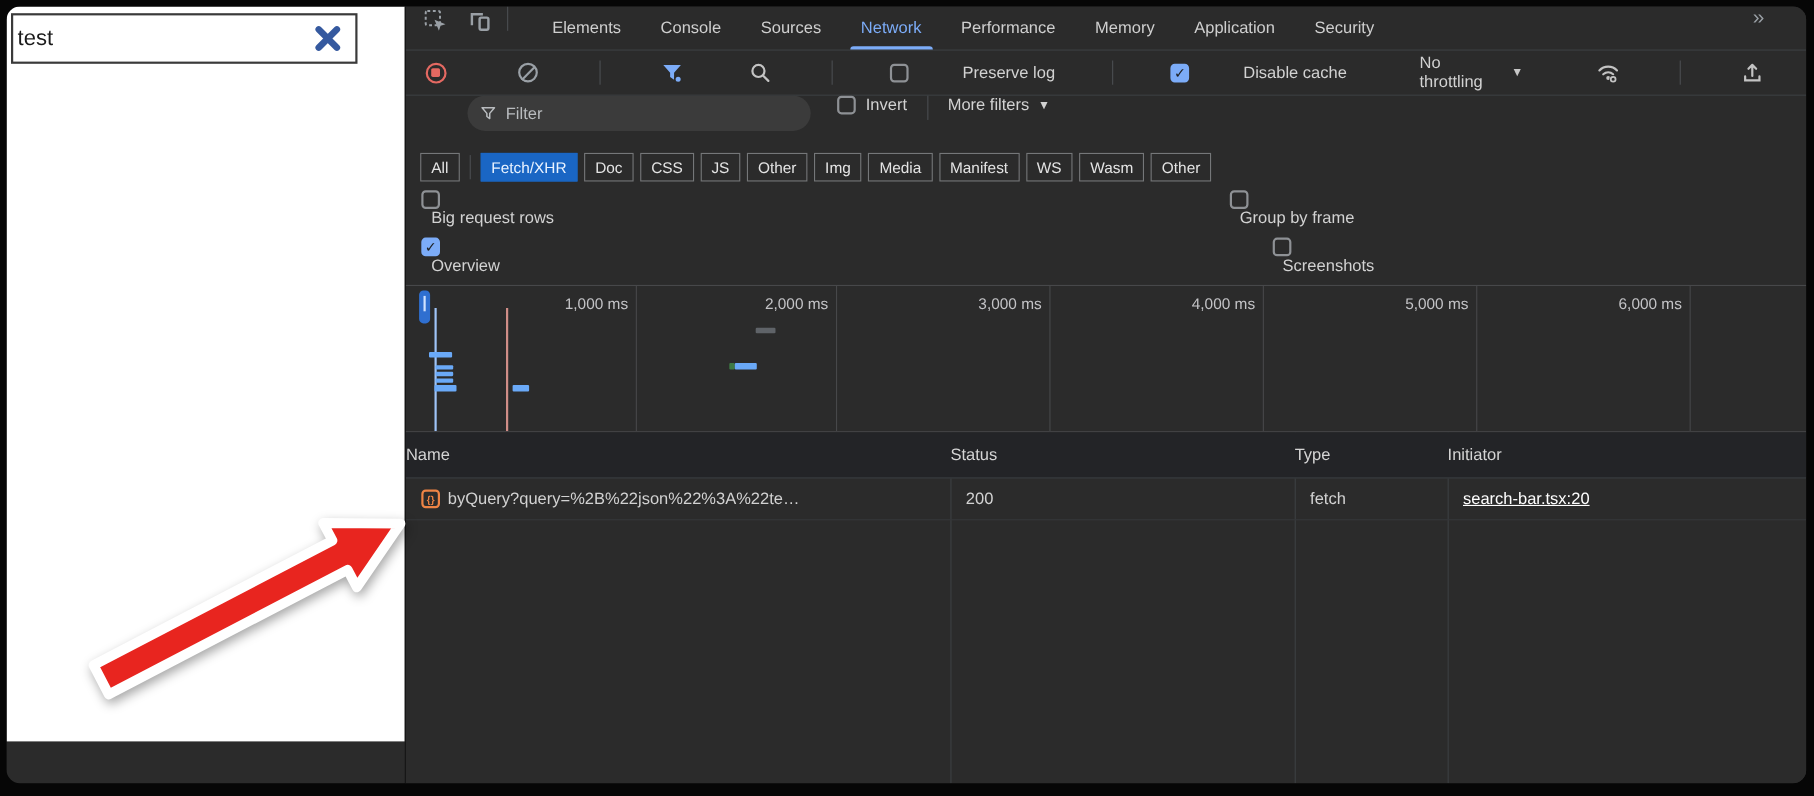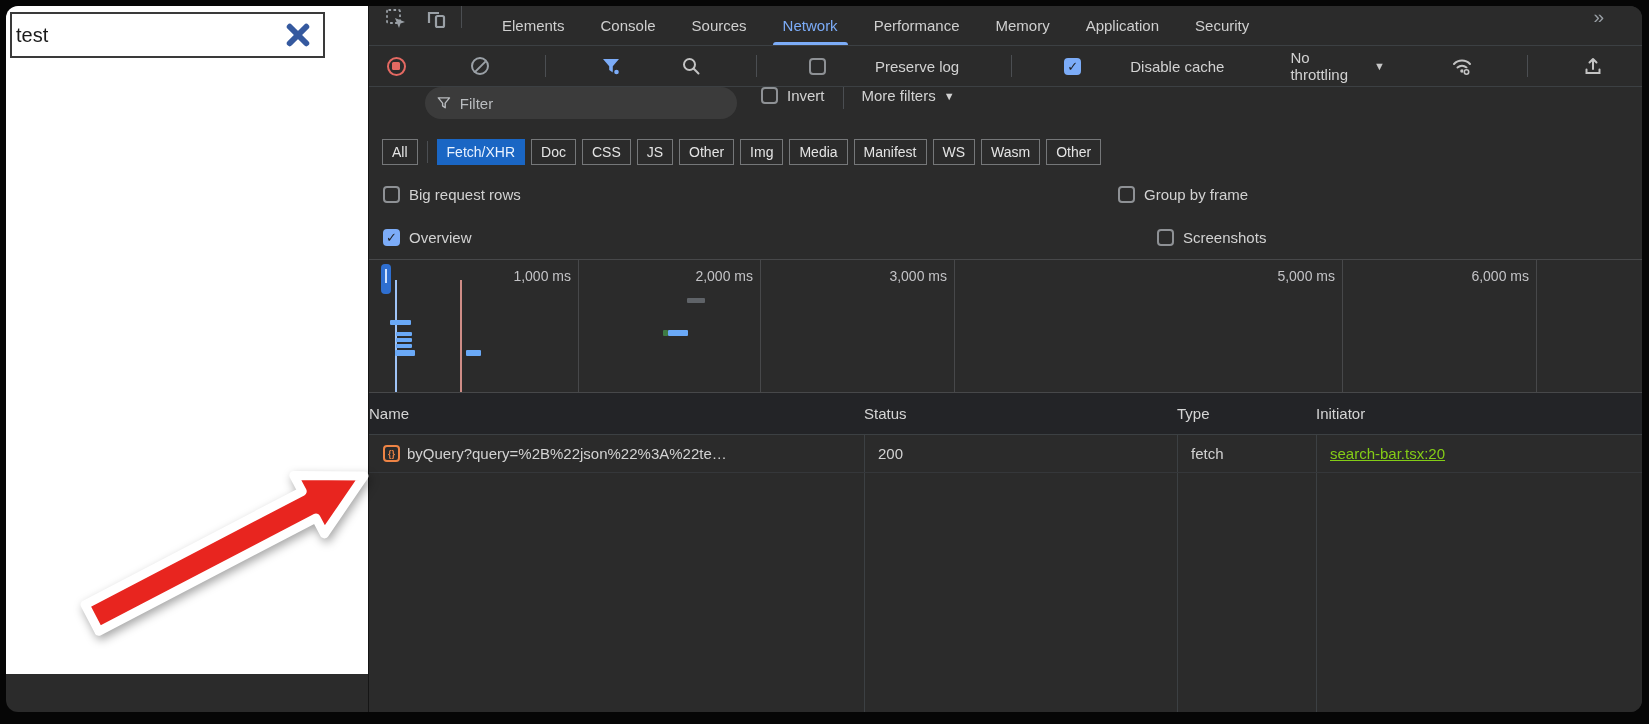--- a/index.html
+++ b/index.html
@@ -66,21 +66,21 @@
   .filter-pill input::placeholder{color:#b9bcbf;}
   .morefilters{display:flex;align-items:center;cursor:pointer;}
   .morefilters .caret{margin-left:8px;font-size:11px;}
   
   .chiprow{height:42px;display:flex;align-items:center;flex:none;padding-left:13px;gap:6px;}
   .chip{border:1px solid #757779;border-radius:0;padding:4px 9px;font-size:14px;color:#e4e4e4;
     cursor:pointer;white-space:nowrap;}
   .chip.active{background:var(--chipbg);border-color:var(--chipbg);color:#eaf3ff;}
   
   .optrow{height:43px;position:relative;flex:none;}
-  .optitem{position:absolute;top:0;height:100%;display:flex;align-items:center;}
+  .optitem{position:absolute;top:0;height:100%;display:flex;flex-direction:column;}
   
   .timeline{height:134px;border-top:1px solid #47484a;border-bottom:1px solid #47484a;
     position:relative;flex:none;overflow:hidden;}
   .tl-cell{position:absolute;top:0;height:100%;width:194px;border-right:1px solid #47484a;}
   .tl-cell span{position:absolute;right:7px;top:8px;font-size:14px;color:#c3c3c6;}
   .tl-handle{position:absolute;left:12px;top:4px;width:10px;height:30px;background:#2f6fd0;
     border-radius:4px;cursor:ew-resize;}
   .tl-handle::before{content:"";position:absolute;left:4px;top:5px;width:2px;height:14px;background:#cfe2ff;}
   .tl-marker{position:absolute;top:20px;bottom:0;width:2px;}
   .tl-bar{position:absolute;border-radius:1px;}
@@ -90,21 +90,21 @@
   .thead{position:absolute;left:0;right:0;top:0;height:42px;background:#232427;
     border-bottom:1px solid var(--hair);}
   .th{position:absolute;top:0;height:100%;display:flex;align-items:center;padding-left:0;
     color:#d5d5d5;cursor:pointer;}
   .trow{position:absolute;left:0;right:0;top:42px;height:38px;border-bottom:1px solid #35373a;
     display:flex;align-items:center;cursor:pointer;}
   .td{position:absolute;top:0;height:100%;display:flex;align-items:center;padding-left:14px;white-space:nowrap;overflow:hidden;}
   .fetch-ic{width:17px;height:17px;border:2px solid var(--iconorange);border-radius:4px;flex:none;
     color:var(--iconorange);font-size:9px;font-weight:bold;display:flex;align-items:center;
     justify-content:center;margin-right:7px;letter-spacing:0;}
-  .init-link{text-decoration:underline;color:#84cc16;cursor:pointer;}
+  .init-link{text-decoration:underline;color:#ffffff;cursor:pointer;}
 </style>
 </head>
 <body>
 
 <div class="frame">
 
   <div class="page">
     <div class="search-box">
       <input type="text" value="test" style="">
       <svg class="clear-x" viewBox="0 0 22 22">
@@ -260,20 +260,23 @@
     <div class="timeline">
       <div class="tl-cell" style="left:16px">
           <span>1,000 ms</span>
         </div>
       <div class="tl-cell" style="left:198px">
           <span>2,000 ms</span>
         </div>
       <div class="tl-cell" style="left:392px">
           <span>3,000 ms</span>
         </div>
+      <div class="tl-cell" style="left:586px">
+          <span>4,000 ms</span>
+        </div>
       <div class="tl-cell" style="left:780px">
           <span>5,000 ms</span>
         </div>
       <div class="tl-cell" style="left:974px">
           <span>6,000 ms</span>
         </div>
       <div class="tl-handle"></div>
       <div></div>
     <div class="tl-marker" style="left: 26px; background: rgb(159, 196, 247);"></div>
         <div class="tl-marker" style="left: 91px; background: rgb(207, 141, 135);"></div>

